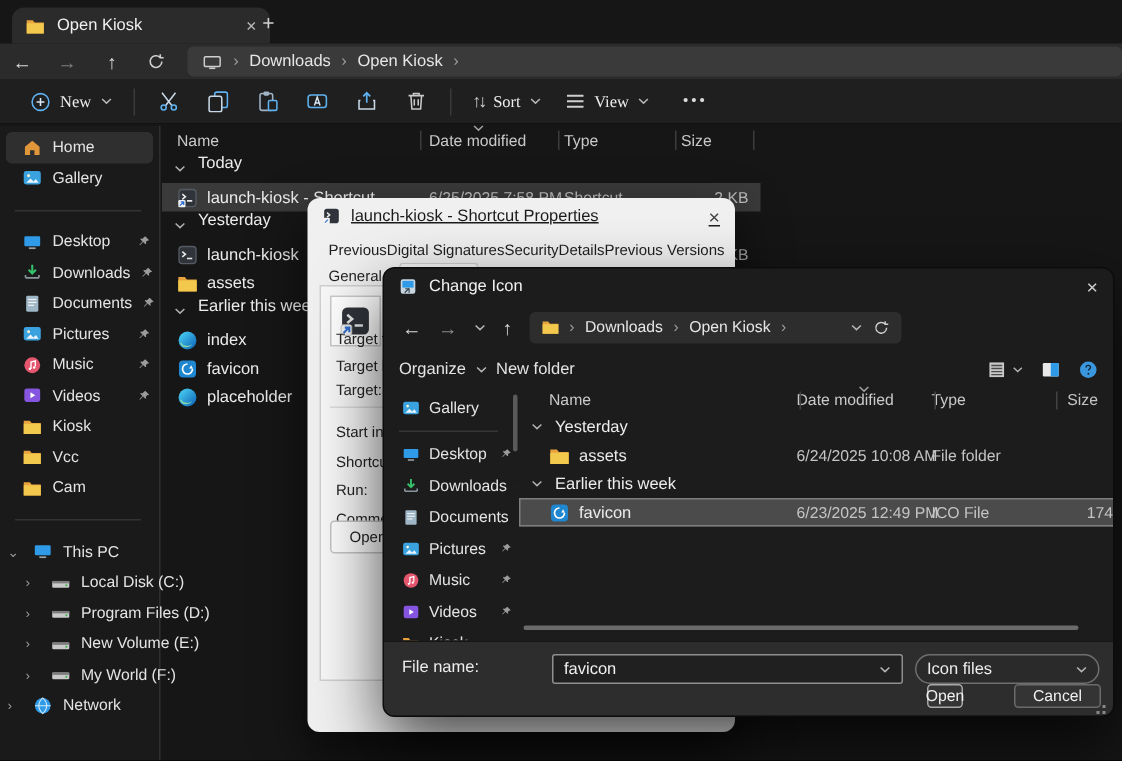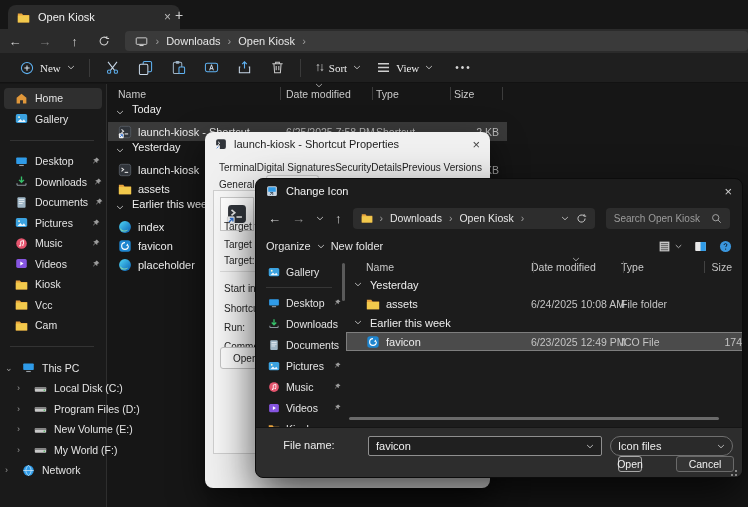--- a/index.html
+++ b/index.html
@@ -51,21 +51,21 @@
   .fl-grp{display:flex;gap:8px;height:19px;padding-left:8px;font-size:11px;color:#ededed;}
   .fl-row{display:grid;grid-template-columns:178px 90px 78px 53px;height:19px;align-items:center;font-size:11px;}
   .fl-row.seltd{background:#3a3a3a;}
   .fl-name{display:flex;align-items:center;gap:6px;padding-left:10px;color:#ebebeb;white-space:nowrap;overflow:hidden;}
   .fl-date,.fl-type{color:#bdbdbd;font-size:10.5px;white-space:nowrap;}
   .fl-size{color:#bdbdbd;font-size:10.5px;text-align:right;padding-right:8px;white-space:nowrap;}
 
   
   .props{position:absolute;left:205px;top:132px;width:285px;height:356px;background:#f0f0f0;
          border-radius:8px;box-shadow:0 14px 34px rgba(0,0,0,.6);color:#1c1c1c;z-index:10;}
-  .p-title{height:24px;display:flex;align-items:center;gap:7px;padding:0 10px;font-size:11px;color:#1c1c1c;}
+  .p-title{height:24px;display:flex;align-items:center;gap:7px;padding:0 10px;font-size:11px;color:#1c1c1c;text-decoration:underline;}
   .p-close{margin-left:auto;color:#444;font-size:13px;}
   .p-tabs{display:flex;align-items:flex-end;justify-content:space-between;padding:0 14px;height:17px;font-size:10px;color:#1f1f1f;}
   .p-tabs2{padding:0 14px 0 14px;gap:11px;justify-content:flex-start;}
   .p-tab{white-space:nowrap;}
   .p-tab.active{background:#f7f7f7;border:1px solid #cfcfcf;border-bottom:none;border-radius:3px 3px 0 0;
                 padding:2px 7px;margin-bottom:-1px;position:relative;z-index:2;}
   .p-panel{position:absolute;left:8px;top:58px;width:267px;height:262px;background:#f7f7f7;border:1px solid #cfcfcf;}
   .p-iconbox{position:absolute;left:6px;top:6px;width:32px;height:32px;background:#fff;border:1px solid #c9c9c9;
              display:flex;align-items:center;justify-content:center;}
   .p-label{position:absolute;left:10px;font-size:10px;color:#242424;white-space:nowrap;}
@@ -100,21 +100,21 @@
   .ci-head .h-name{padding-left:20px;}
   .ci-hsep{position:absolute;top:2px;width:1px;height:12px;background:#424242;}
   .ci-grp{display:flex;align-items:center;gap:8px;height:19px;padding-left:8px;font-size:11px;color:#ededed;}
   .ci-row{display:grid;grid-template-columns:185px 90px 78px 45px;height:19px;align-items:center;font-size:11px;}
   .ci-row.seltd{background:#4b4b4b;box-shadow:inset 0 0 0 1px #7e7e7e;}
   .ci-name{display:flex;align-items:center;gap:6px;padding-left:20px;color:#ebebeb;white-space:nowrap;overflow:hidden;}
   .ci-date,.ci-type{color:#c4c4c4;font-size:10.5px;white-space:nowrap;}
   .ci-size{color:#c4c4c4;font-size:10.5px;text-align:right;padding-right:2px;white-space:nowrap;overflow:hidden;}
   .ci-hscroll{position:absolute;left:93px;top:238px;width:370px;height:3px;background:#6a6a6a;border-radius:2px;}
   .ci-bottom{position:absolute;left:0;bottom:0;width:100%;height:50px;background:#2d2d2d;border-top:1px solid #151515;box-sizing:border-box;}
-  .fn-label{position:absolute;left:0;top:11px;width:106px;text-align:center;font-size:11px;color:#ececec;}
+  .fn-label{position:absolute;left:12px;top:11px;width:106px;text-align:left;font-size:11px;color:#ececec;}
   .fn-box{position:absolute;left:112px;top:8px;width:234px;height:20px;background:#202020;border:1px solid #8f8f8f;
           border-radius:2px;display:flex;align-items:center;padding:0 7px;font-size:11px;color:#f0f0f0;box-sizing:border-box;}
   .ft-box{position:absolute;left:354px;top:8px;width:123px;height:20px;background:#2a2a2a;border:1px solid #6f6f6f;
           border-radius:10px;display:flex;align-items:center;padding:0 7px;font-size:11px;color:#ececec;box-sizing:border-box;}
   .fn-box .chev,.ft-box .chev{margin-left:auto;}
   .btn{position:absolute;top:28px;height:16px;background:#343434;border-radius:3px;font-size:10.5px;color:#f0f0f0;
        display:flex;align-items:center;justify-content:center;box-sizing:border-box;}
   .btn-open{left:362px;width:24px;border:1px solid #a8a8a8;}
   .btn-cancel{left:420px;width:58px;border:1px solid #6a6a6a;}
   .grip{position:absolute;right:5px;bottom:5px;width:2px;height:2px;background:#888;
@@ -600,21 +600,21 @@
             <rect x="1.5" y="1.5" width="13" height="13" rx="2.5" fill="#30343a"></rect>
             <path d="M4 5l2.4 2L4 9" stroke="#e8e8e8" stroke-width="1.3" fill="none"></path>
             <rect x="1" y="9.5" width="5.5" height="5.5" rx="1" fill="#f2f2f2"></rect>
             <path d="M2.2 13.8l2.6-2.6" stroke="#2f6fd0" stroke-width="1" fill="none"></path>
           </svg>
         </span>
     <span>launch-kiosk - Shortcut Properties</span>
     <span class="p-close">×</span>
   </div>
   <div class="p-tabs">
-    <span class="p-tab">Terminal</span>
+    <span class="p-tab">Previous</span>
     <span class="p-tab">Digital Signatures</span>
     <span class="p-tab">Security</span>
     <span class="p-tab">Details</span>
     <span class="p-tab">Previous Versions</span>
   </div>
   <div class="p-tabs p-tabs2">
     <span class="p-tab">General</span>
     <span class="p-tab active">Shortcut</span>
     <span class="p-tab">Options</span>
     <span class="p-tab">Font</span>
@@ -678,29 +678,20 @@
       <span class="sep">›</span>
       <span class="spacer"></span>
       <span class="ic">
             <svg width="8" height="5" viewBox="0 0 9 6">
               <path d="M1 1.2l3.5 3.3L8 1.2" fill="none" stroke="#b5b5b5" stroke-width="1.2"></path>
             </svg>
           </span>
       <span class="ic">
             <svg width="11" height="11" viewBox="0 0 16 16">
               <path d="M13.2 8a5.2 5.2 0 1 1-1.6-3.7M11.8 1.6v3h3" stroke="#cfcfcf" stroke-width="1.4" fill="none"></path>
-            </svg>
-          </span>
-    </div>
-    <div class="ci-search">
-      <span class="ph">Search Open Kiosk</span>
-      <span class="ic">
-            <svg width="11" height="11" viewBox="0 0 14 14">
-              <circle cx="6" cy="6" r="4" stroke="#a8a8a8" stroke-width="1.2" fill="none"></circle>
-              <path d="M9 9l3.4 3.4" stroke="#a8a8a8" stroke-width="1.2"></path>
             </svg>
           </span>
     </div>
   </div>
   <div class="ci-tools">
     <span style="display:flex;align-items:center;gap:6px">
       <span>Organize</span>
       <span class="ic">
             <svg width="8" height="5" viewBox="0 0 9 6">
               <path d="M1 1.2l3.5 3.3L8 1.2" fill="none" stroke="#b5b5b5" stroke-width="1.2"></path>

